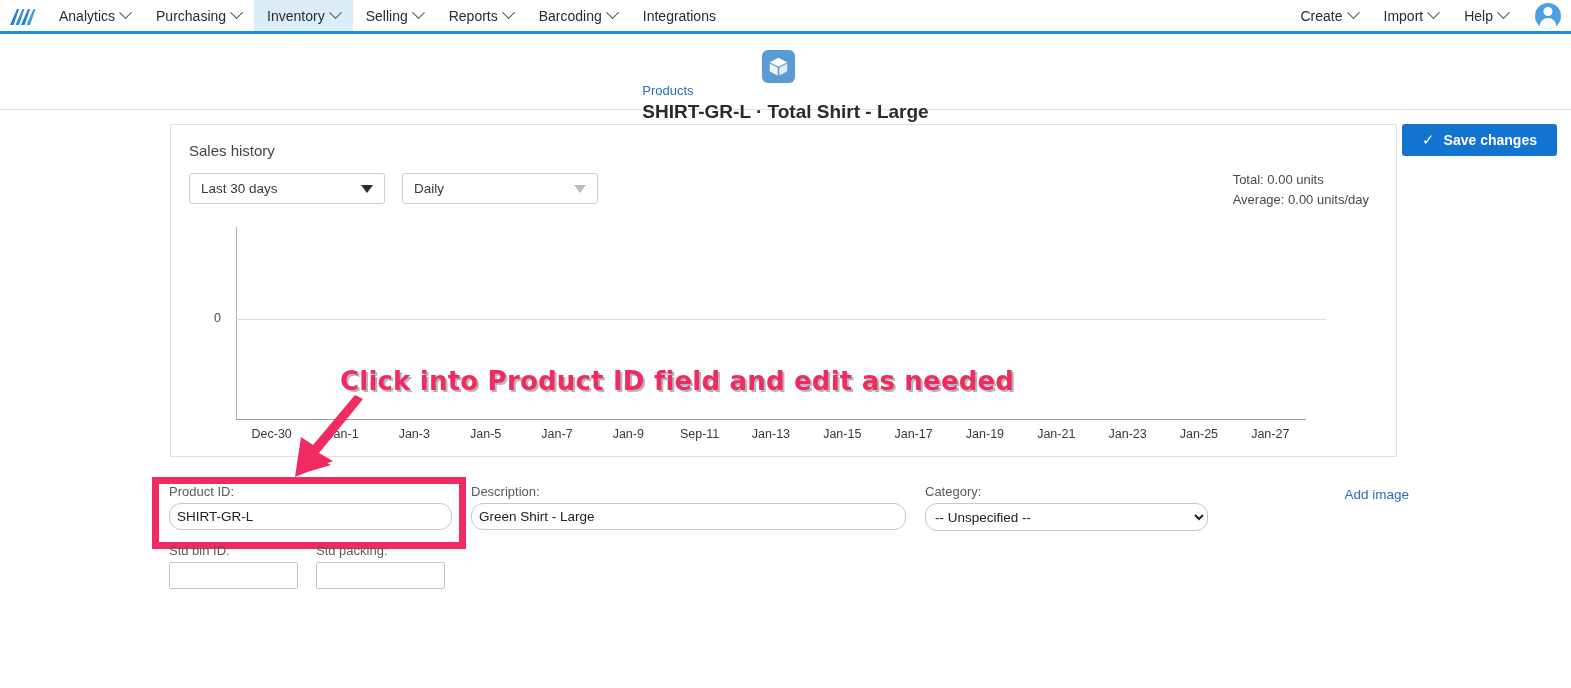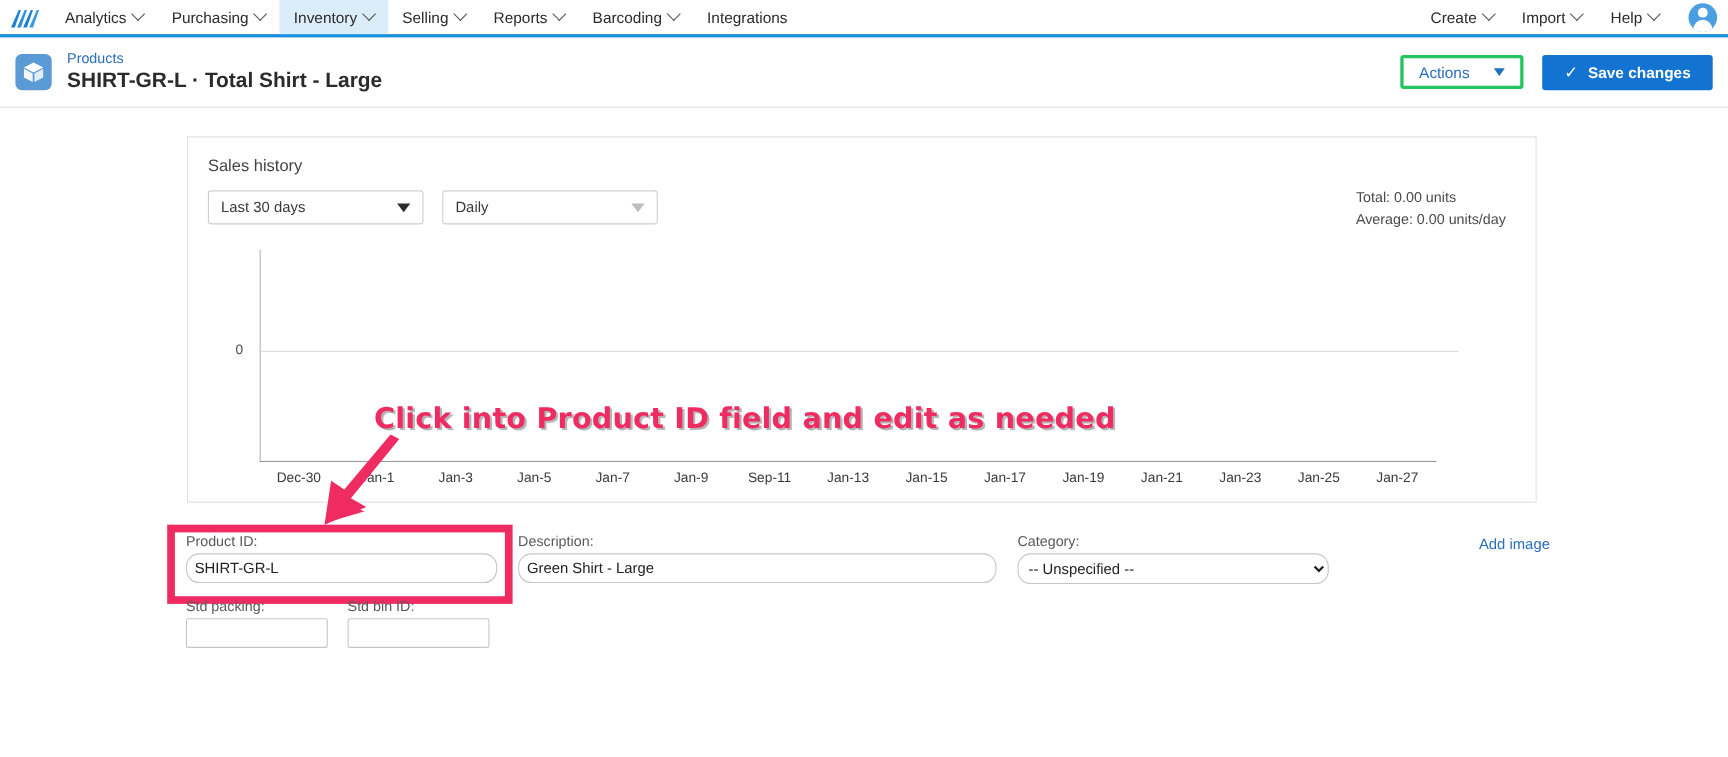--- a/index.html
+++ b/index.html
@@ -82,27 +82,28 @@
     position: absolute;
     width: 17px; height: 12px;
     border-radius: 9px 9px 0 0;
     background: #ffffff;
     left: 50%; bottom: -1px;
     transform: translateX(-50%);
   }
 
   
   .pagehead {
-    height: 64px;
+    height: 76px;
     display: flex;
     align-items: center;
-    padding: 0 14px;
+    padding: 16px 14px;
     box-sizing: border-box;
     border-bottom: 1px solid #e3e3e3;
     background: #fff;
+    flex-direction: column;
   }
   .prod-icon {
     width: 33px; height: 33px;
     border-radius: 6px;
     background: #5b9bd5;
     display: flex; align-items: center; justify-content: center;
     flex: none;
     margin-right: 14px;
   }
   .titleblock { display: flex; flex-direction: column; justify-content: center; }
@@ -494,21 +495,21 @@
       <select class="txt">
         <option>-- Unspecified --</option>
       </select>
     </div>
     <a class="add-image" href="#">Add image</a>
   </div>
 
 
   <div class="row3">
     <div class="small-fld">
+      <label class="field-label">Std bin ID:</label>
+      <input class="small-txt" type="text" style="">
+    </div>
+    <div class="small-fld">
       <label class="field-label">Std packing:</label>
       <input class="small-txt" type="text" style="">
     </div>
-    <div class="small-fld">
-      <label class="field-label">Std bin ID:</label>
-      <input class="small-txt" type="text" style="">
-    </div>
   </div>
 </div>
 
 </body></html>

